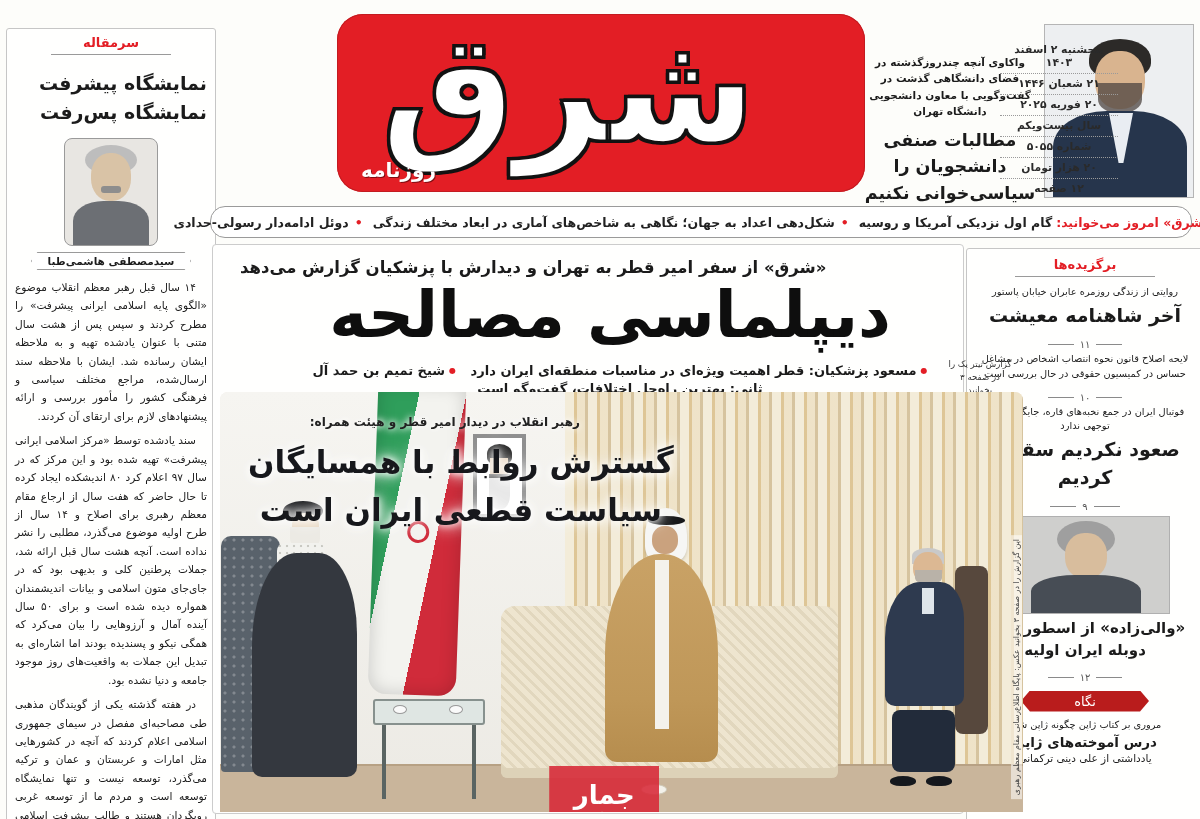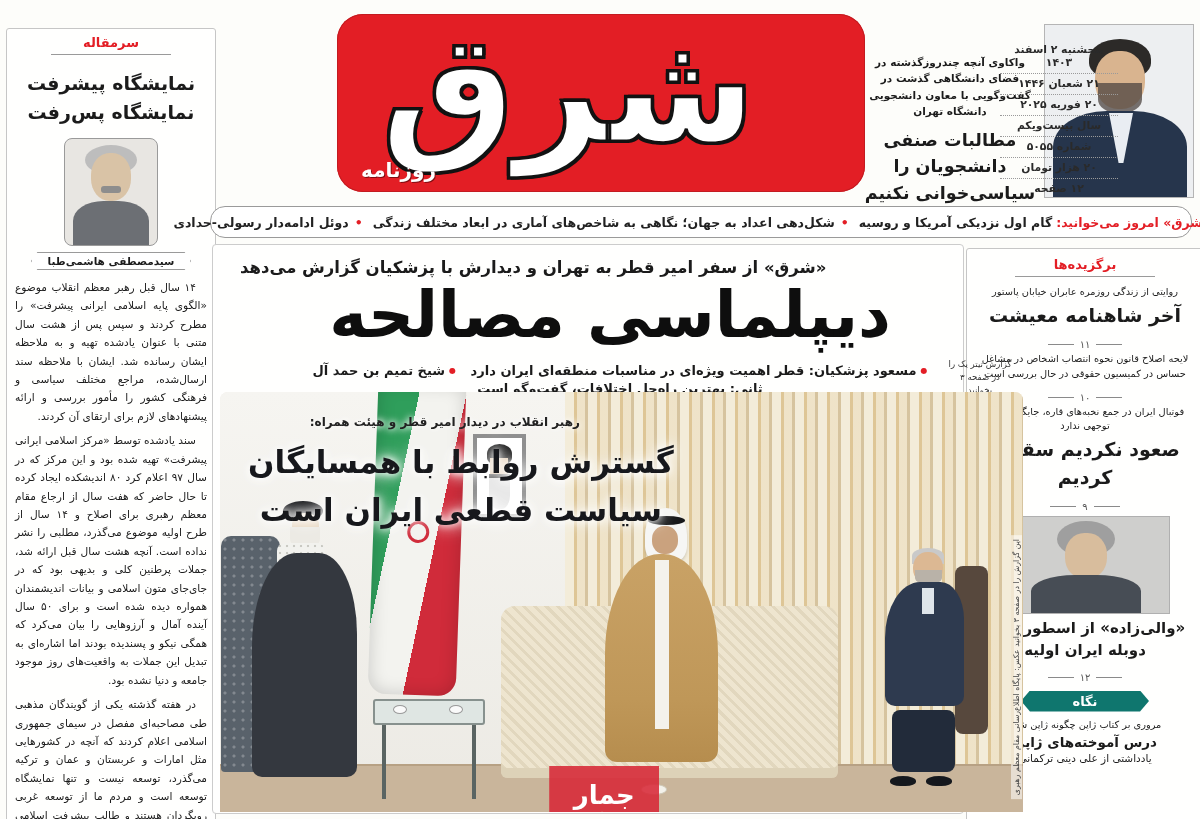--- a/index.html
+++ b/index.html
@@ -31,21 +31,21 @@
   .logo-sub{position:absolute;left:24px;bottom:10px;font-size:20px;font-weight:bold;color:#fff;text-shadow:1px 1px 0 #7e0d11;}
 
   .dates{left:1000px;top:40px;width:118px;right:auto;}
   .dates .drow{font-size:10.8px;font-weight:bold;color:#2a2a2a;text-align:center;padding:3px 2px 4px;border-bottom:1px dotted #9a9a9a;}
   .dates .drow:last-child{border-bottom:none;}
 
   
   .editorial{left:6px;top:28px;width:192px;height:784px;padding:6px 8px;overflow:hidden;}
   .ed-label{font-size:13px;font-weight:bold;letter-spacing:4px;text-align:center;}
   .ed-orn{margin:4px auto 8px;width:120px;border-top:1px solid #9a9a9a;}
-  .ed-title{font-size:19px;font-weight:bold;text-align:center;line-height:1.55;margin-top:14px;}
+  .ed-title{font-size:19px;font-weight:bold;text-align:right;line-height:1.55;margin-top:14px;}
   .ed-photo{position:relative;width:92px;height:106px;margin:10px auto 6px;border:1px solid #9a9a9a;border-radius:8px;background:#e8e6e2;overflow:hidden;}
   .ed-photo .hair{position:absolute;left:20px;top:6px;width:52px;height:30px;border-radius:50%;background:#bdbdbd;}
   .ed-photo .face{position:absolute;left:26px;top:14px;width:40px;height:48px;border-radius:46%;background:#d9c3a6;}
   .ed-photo .must{position:absolute;left:36px;top:47px;width:20px;height:7px;border-radius:3px;background:#8d8d8d;}
   .ed-photo .suit{position:absolute;left:8px;top:62px;width:76px;height:50px;border-radius:40% 40% 0 0;background:#6c6f74;}
   .ed-author{width:150px;margin:0 auto 8px;border:1px solid #9a9a9a;border-radius:3px;padding:2px 4px;font-size:10.5px;font-weight:bold;text-align:center;
              clip-path:polygon(4% 0,96% 0,100% 50%,96% 100%,4% 100%,0 50%);background:#fff;}
   .ed-body p{font-size:10.6px;line-height:1.74;text-align:justify;margin:0 0 6px;text-indent:11px;}
 
   
@@ -59,21 +59,21 @@
   .sidebar{left:966px;top:248px;width:224px;height:562px;padding:8px 6px;overflow:hidden;text-align:center;}
   .sb-label{font-size:13px;font-weight:bold;letter-spacing:3px;color:#e31e25;}
   .sb-orn{margin:4px auto 8px;width:140px;border-top:1px solid #9a9a9a;}
   .sb-kicker{font-size:9.8px;line-height:1.5;margin-top:2px;}
   .sb-title{font-size:19px;font-weight:bold;line-height:1.45;margin-top:2px;}
   .sb-title.small{font-size:15px;}
   .sb-photo{position:relative;width:168px;height:96px;margin:4px auto 4px;background:#cfcfcd;border:1px solid #b0b0b0;overflow:hidden;}
   .sb-photo .hair{position:absolute;left:56px;top:4px;width:58px;height:36px;border-radius:50%;background:#9f9f9f;}
   .sb-photo .face{position:absolute;left:64px;top:16px;width:42px;height:46px;border-radius:46%;background:#d8bd9d;}
   .sb-photo .jkt{position:absolute;left:30px;top:58px;width:110px;height:40px;border-radius:40% 40% 0 0;background:#474d55;}
-  .negah-badge{width:128px;margin:8px auto 6px;background:#0f766e;color:#fff;font-size:13px;font-weight:bold;padding:3px 0;
+  .negah-badge{width:128px;margin:8px auto 6px;background:#b91c1c;color:#fff;font-size:13px;font-weight:normal;padding:3px 0;
                clip-path:polygon(7% 0,93% 0,100% 50%,93% 100%,7% 100%,0 50%);}
   .negah-title{font-size:13.5px;font-weight:bold;margin-top:2px;}
   .negah-by{font-size:10.5px;margin-top:2px;}
 
   
   .mainbox{left:212px;top:244px;width:750px;height:568px;border:1px solid #cccccc;border-radius:4px;background:#fffffe;}
   .ls-kicker{left:240px;top:258px;width:740px;text-align:left;font-size:16.5px;font-weight:bold;}
   .ls-head{left:240px;top:278px;width:740px;text-align:center;font-size:64px;font-weight:bold;letter-spacing:-1px;color:#0e0e0e;}
   .ls-sub{left:300px;top:362px;width:640px;text-align:center;font-size:13px;font-weight:bold;line-height:1.4;}
   .ls-sub .b::before{content:"●";color:#e31e25;font-size:8px;vertical-align:2px;margin-left:4px;}

